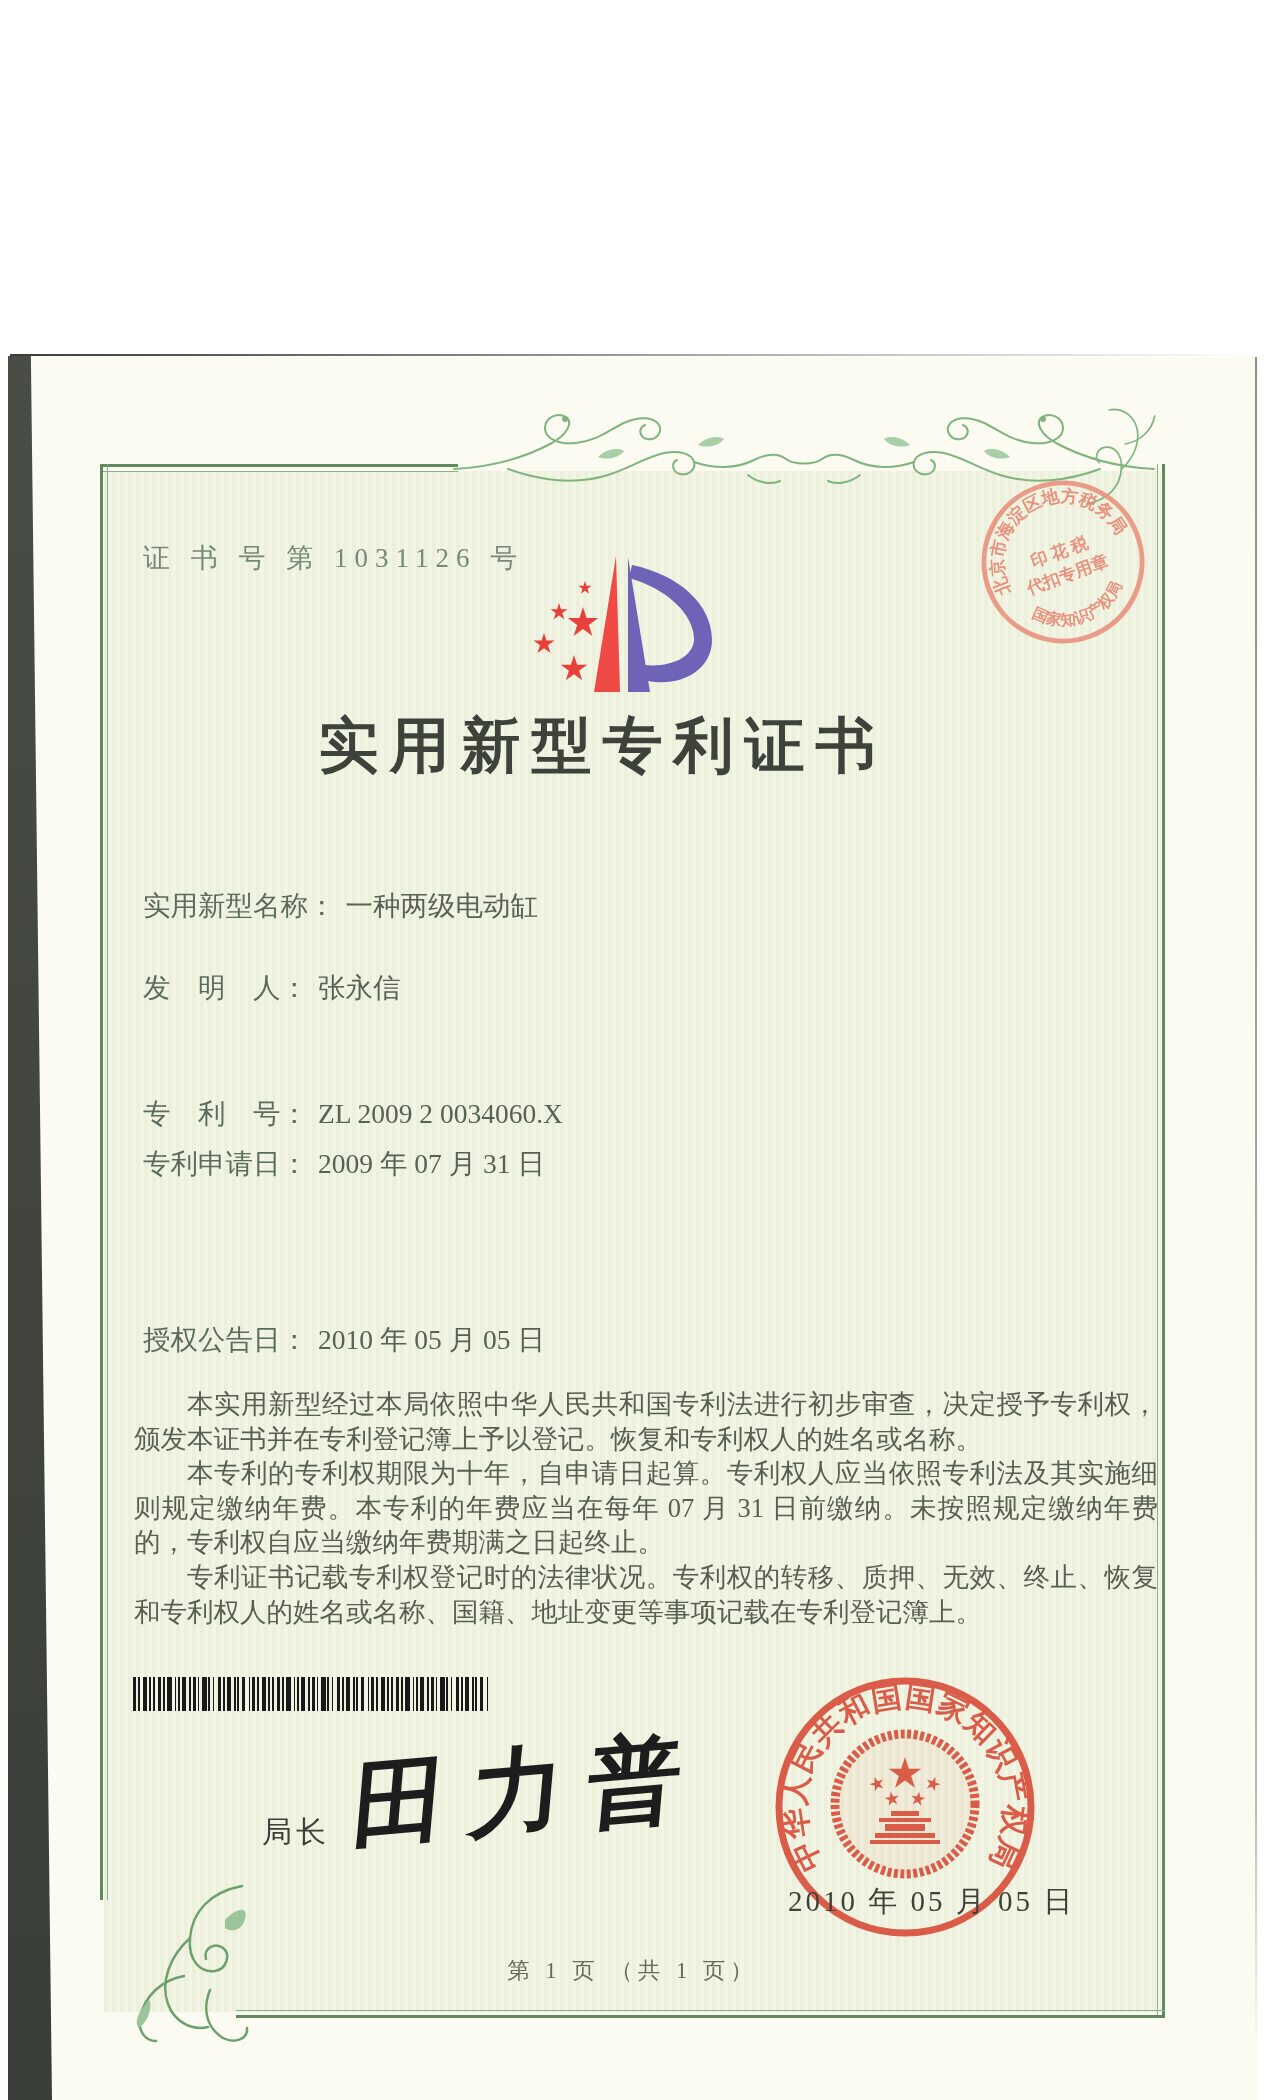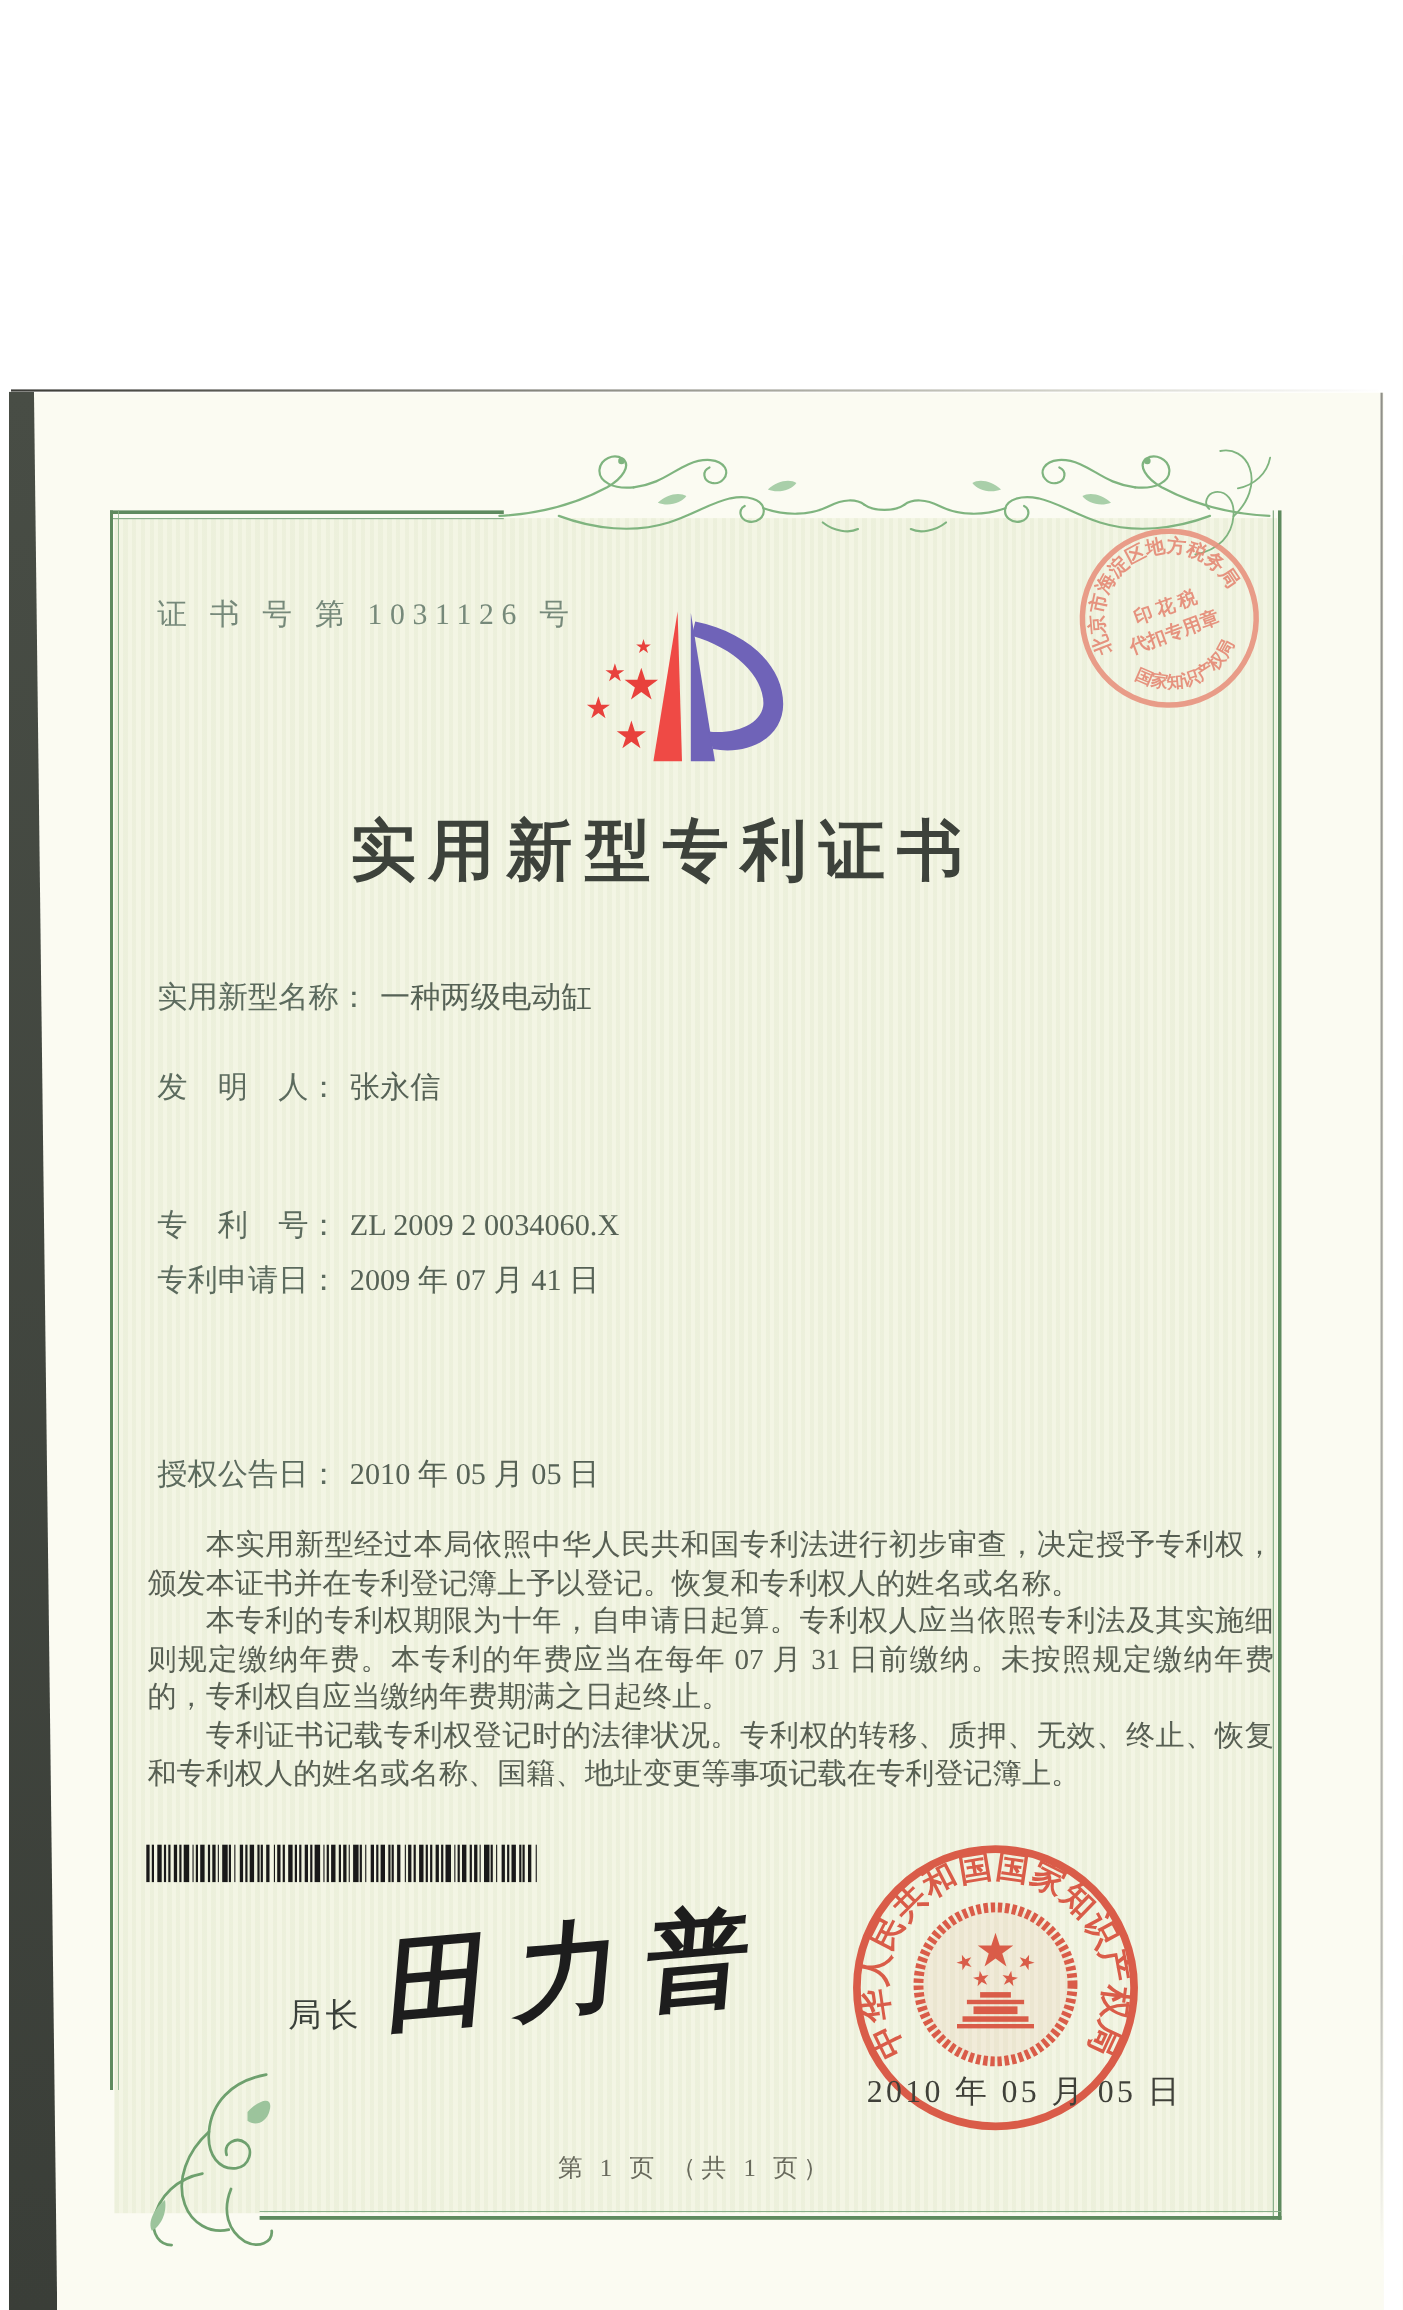--- a/index.html
+++ b/index.html
@@ -26,21 +26,21 @@
   .seg-bottom{left:236px;top:2010px;width:929px;height:8px;
      background:linear-gradient(#8ab08a 0 1px,rgba(0,0,0,0) 1px 5px,#5e8a5e 5px 8px);}
   .orn{position:absolute;z-index:3;pointer-events:none;}
   .orn-top{left:448px;top:405px;}
   .orn-bl{left:90px;top:1880px;}
   .orn-tr{left:1078px;top:398px;}
   
   .cert-no{position:absolute;left:143px;top:540px;font-size:27px;letter-spacing:7px;color:#76897a;z-index:4;}
   .logo{position:absolute;left:528px;top:545px;z-index:4;}
   .title{position:absolute;left:70px;top:706px;width:1065px;text-align:center;font-size:60px;
-     font-weight:600;letter-spacing:11px;color:#3d423b;z-index:4;margin-top:28px;}
+     font-weight:600;letter-spacing:11px;color:#3d423b;z-index:4;}
   .field{position:absolute;left:143px;font-size:27.5px;color:#5c6b5e;z-index:4;white-space:nowrap;}
   .fvalue{margin-left:10px;color:#566256;}
   .f0{top:888px}.f1{top:970px}.f2{top:1096px}.f3{top:1146px}.f4{top:1234px}.f5{top:1322px}
   .body-text{position:absolute;left:134px;top:1387px;width:1024px;z-index:4;
      font-size:26.5px;line-height:34.6px;color:#575f53;text-align:justify;}
   .body-text p{margin:0;text-indent:2em;}
   .barcode{position:absolute;left:133px;top:1677px;width:364px;height:34px;z-index:4;font-size:0;}
   .barcode i{display:inline-block;height:34px;background:#191919;vertical-align:top;}
   .director-label{position:absolute;left:262px;top:1812px;font-size:30px;letter-spacing:4px;color:#3a403a;z-index:4;}
   .signature{position:absolute;left:352px;top:1728px;font-size:94px;font-weight:700;color:#1d1d1d;
@@ -130,21 +130,21 @@
   <div class="field f0">
     <span>实用新型名称：</span><span class="fvalue">一种两级电动缸</span>
   </div>
   <div class="field f1">
     <span>发　明　人：</span><span class="fvalue">张永信</span>
   </div>
   <div class="field f2">
     <span>专　利　号：</span><span class="fvalue">ZL 2009 2 0034060.X</span>
   </div>
   <div class="field f3">
-    <span>专利申请日：</span><span class="fvalue">2009 年 07 月 41 日</span>
+    <span>专利申请日：</span><span class="fvalue">2009 年 07 月 31 日</span>
   </div>
   <div class="field f5">
     <span>授权公告日：</span><span class="fvalue">2010 年 05 月 05 日</span>
   </div>
 
   <div class="body-text">
     <p>本实用新型经过本局依照中华人民共和国专利法进行初步审查，决定授予专利权，颁发本证书并在专利登记簿上予以登记。恢复和专利权人的姓名或名称。</p>
     <p>本专利的专利权期限为十年，自申请日起算。专利权人应当依照专利法及其实施细则规定缴纳年费。本专利的年费应当在每年 07 月 31 日前缴纳。未按照规定缴纳年费的，专利权自应当缴纳年费期满之日起终止。</p>
     <p>专利证书记载专利权登记时的法律状况。专利权的转移、质押、无效、终止、恢复和专利权人的姓名或名称、国籍、地址变更等事项记载在专利登记簿上。</p>
   </div>

